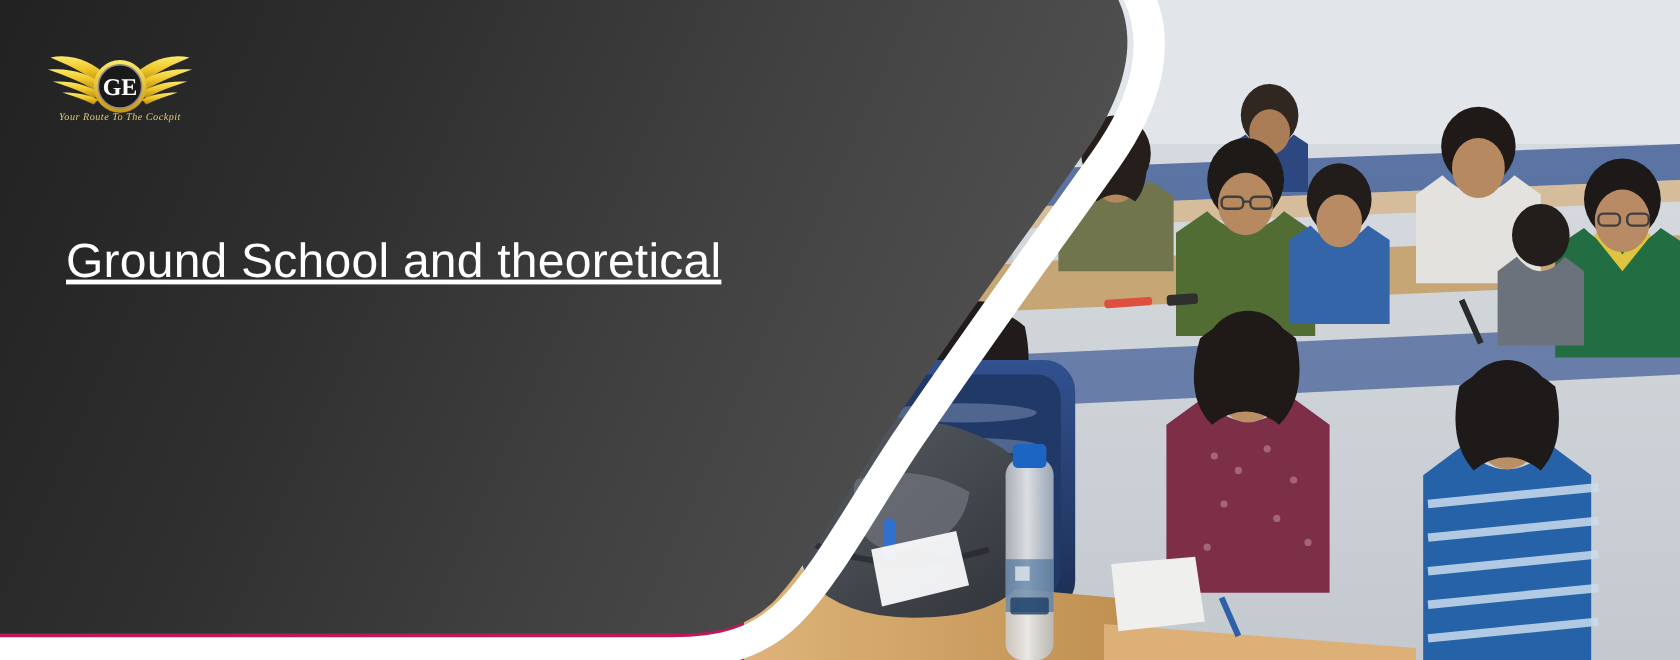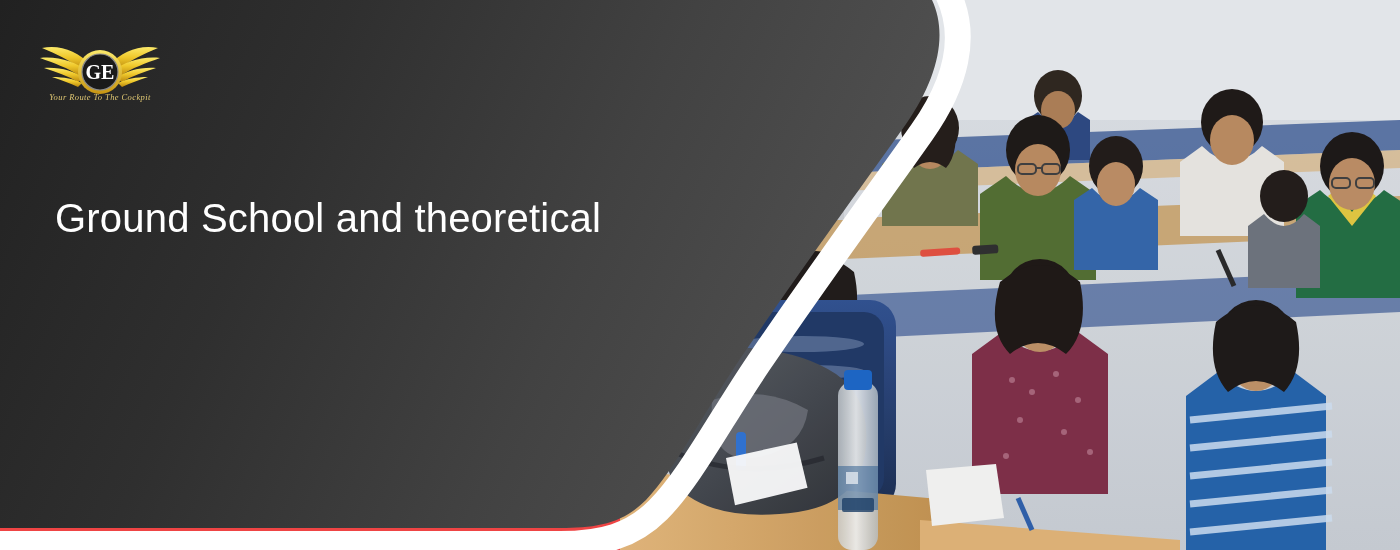--- a/index.html
+++ b/index.html
@@ -6,21 +6,21 @@
   * { margin:0; padding:0; box-sizing:border-box; }
   html, body {
     width:1400px; height:550px;
     background:#ffffff;
     font-family:"Liberation Sans", sans-serif;
     overflow:hidden;
   }
   #banner {
     position:relative;
     width:1400px; height:550px;
-    background:#ef4444;
+    background:#be185d;
     overflow:hidden;
   }
 
   
   #photo {
     position:absolute;
     left:620px; top:0;
     width:780px; height:550px;
     overflow:hidden;
     background:#c9cdd2;
@@ -62,20 +62,21 @@
     z-index:6;
   }
   #headline .line {
     display:block;
     color:#ffffff;
     font-size:40px;
     line-height:56px;
     font-weight:400;
     letter-spacing:0.2px;
     white-space:nowrap;
+    text-decoration:underline;
   }
 </style>
 </head>
 <body>
 
 <div id="banner">
 
   <div id="photo">
     <svg viewBox="0 0 780 550" preserveAspectRatio="xMidYMid slice" aria-hidden="true">
       <defs>

